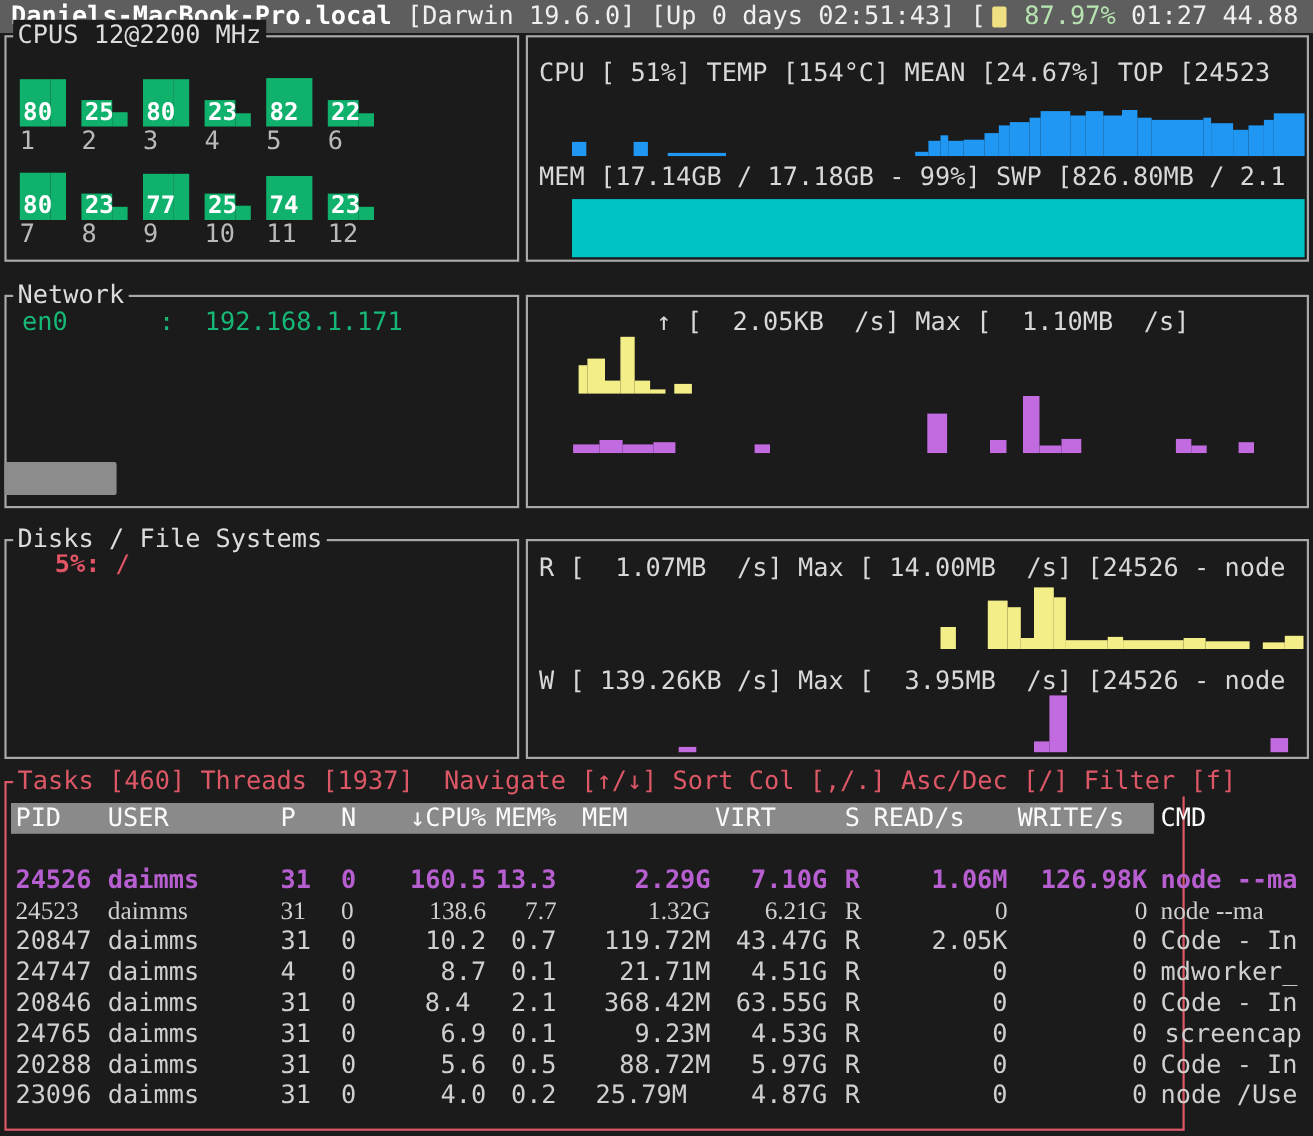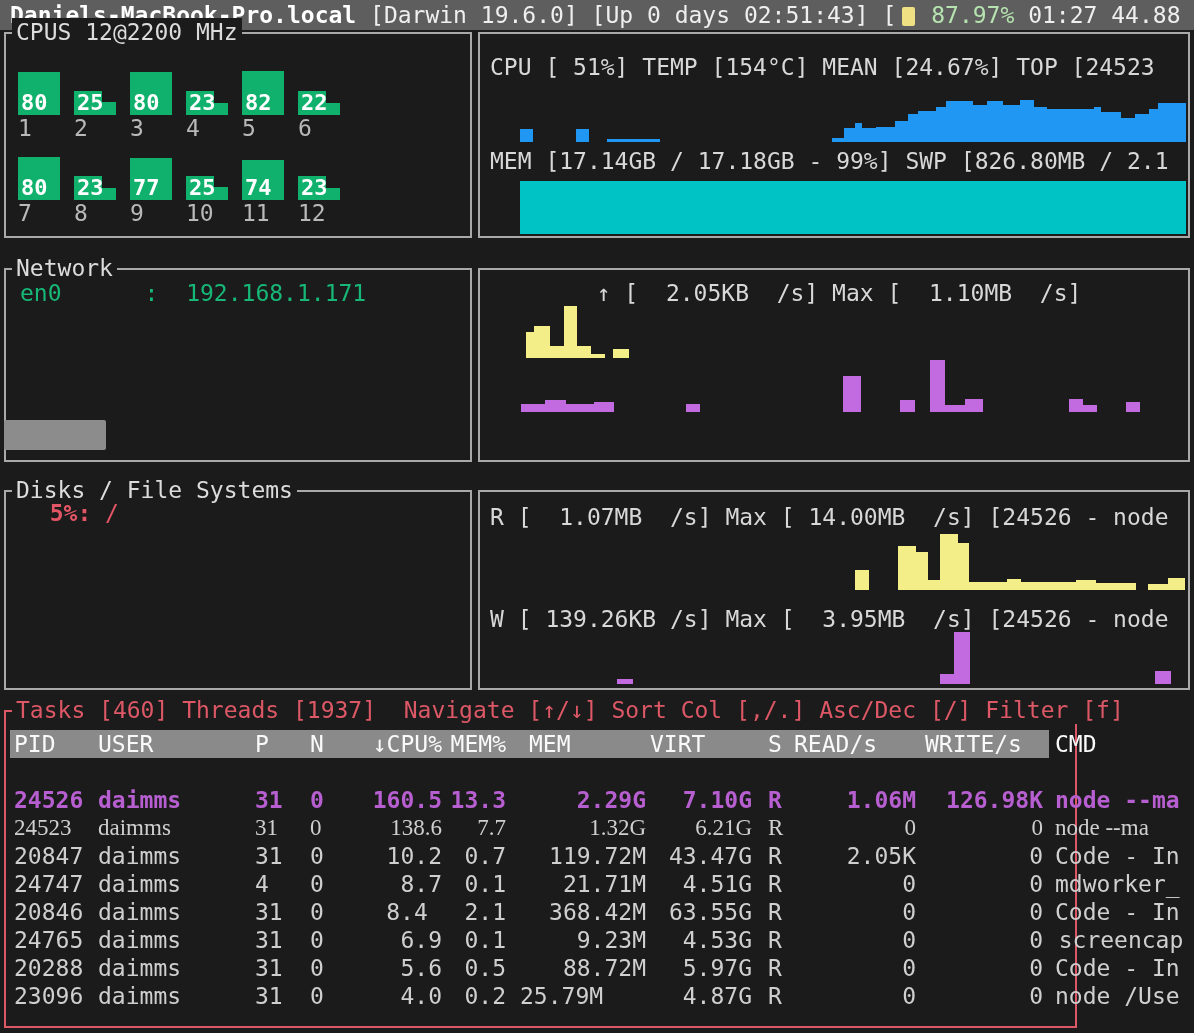--- a/index.html
+++ b/index.html
@@ -355,21 +355,21 @@
           <div class="cell" style="left: 919px; width: 118px; text-align: right;">0</div>
           <div class="cell" style="left: 1049px; width: 132px; text-align: left;">Code - In</div>
         </div>
         <div class="trow" style="top: 270px;">
           <div class="cell" style="left: 8px; width: 78px; text-align: left;">23096</div>
           <div class="cell" style="left: 92px; width: 150px; text-align: left;">daimms</div>
           <div class="cell" style="left: 249px; width: 40px; text-align: left;">31</div>
           <div class="cell" style="left: 304px; width: 40px; text-align: left;">0</div>
           <div class="cell" style="left: 366px; width: 70px; text-align: right;">4.0</div>
           <div class="cell" style="left: 438px; width: 62px; text-align: right;">0.2</div>
-          <div class="cell" style="left: 514px; width: 126px; text-align: left;">25.79M</div>
+          <div class="cell" style="left: 514px; width: 126px; text-align: center;">25.79M</div>
           <div class="cell" style="left: 644px; width: 102px; text-align: right;">4.87G</div>
           <div class="cell" style="left: 762px; width: 22px; text-align: left;">R</div>
           <div class="cell" style="left: 788px; width: 122px; text-align: right;">0</div>
           <div class="cell" style="left: 919px; width: 118px; text-align: right;">0</div>
           <div class="cell" style="left: 1049px; width: 132px; text-align: left;">node /Use</div>
         </div>
       </div>
   </div>
 
 </div>

